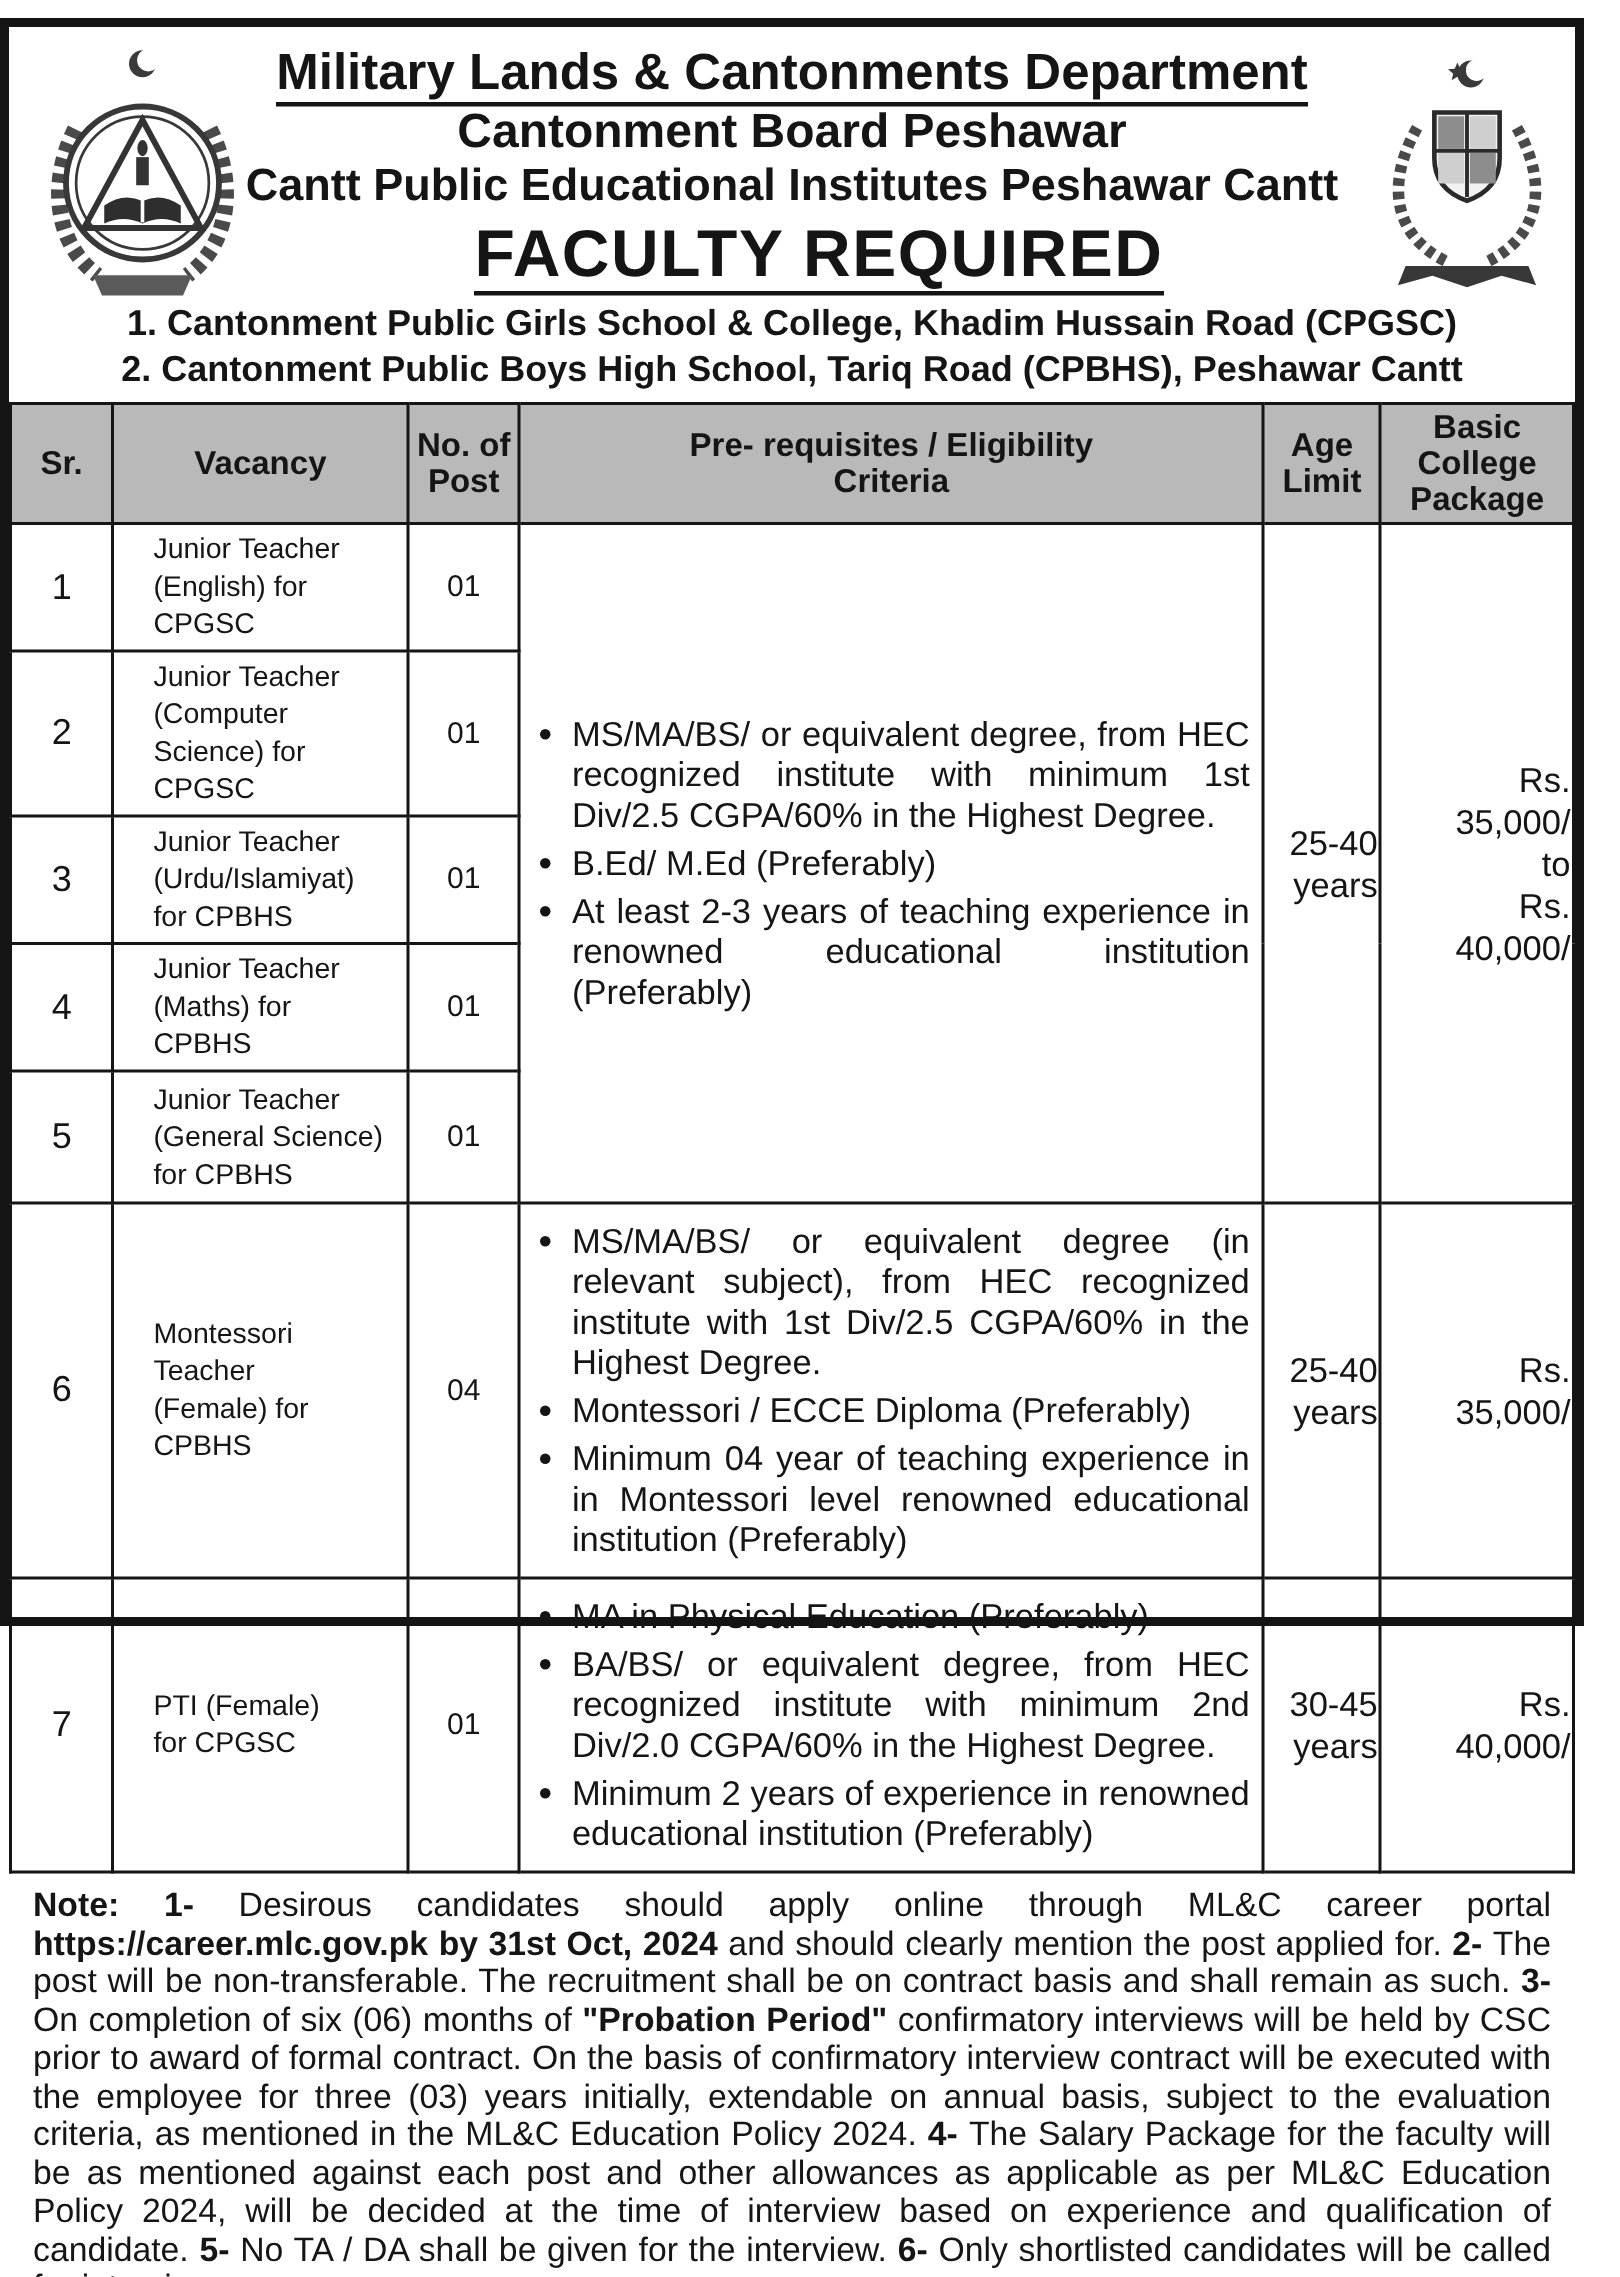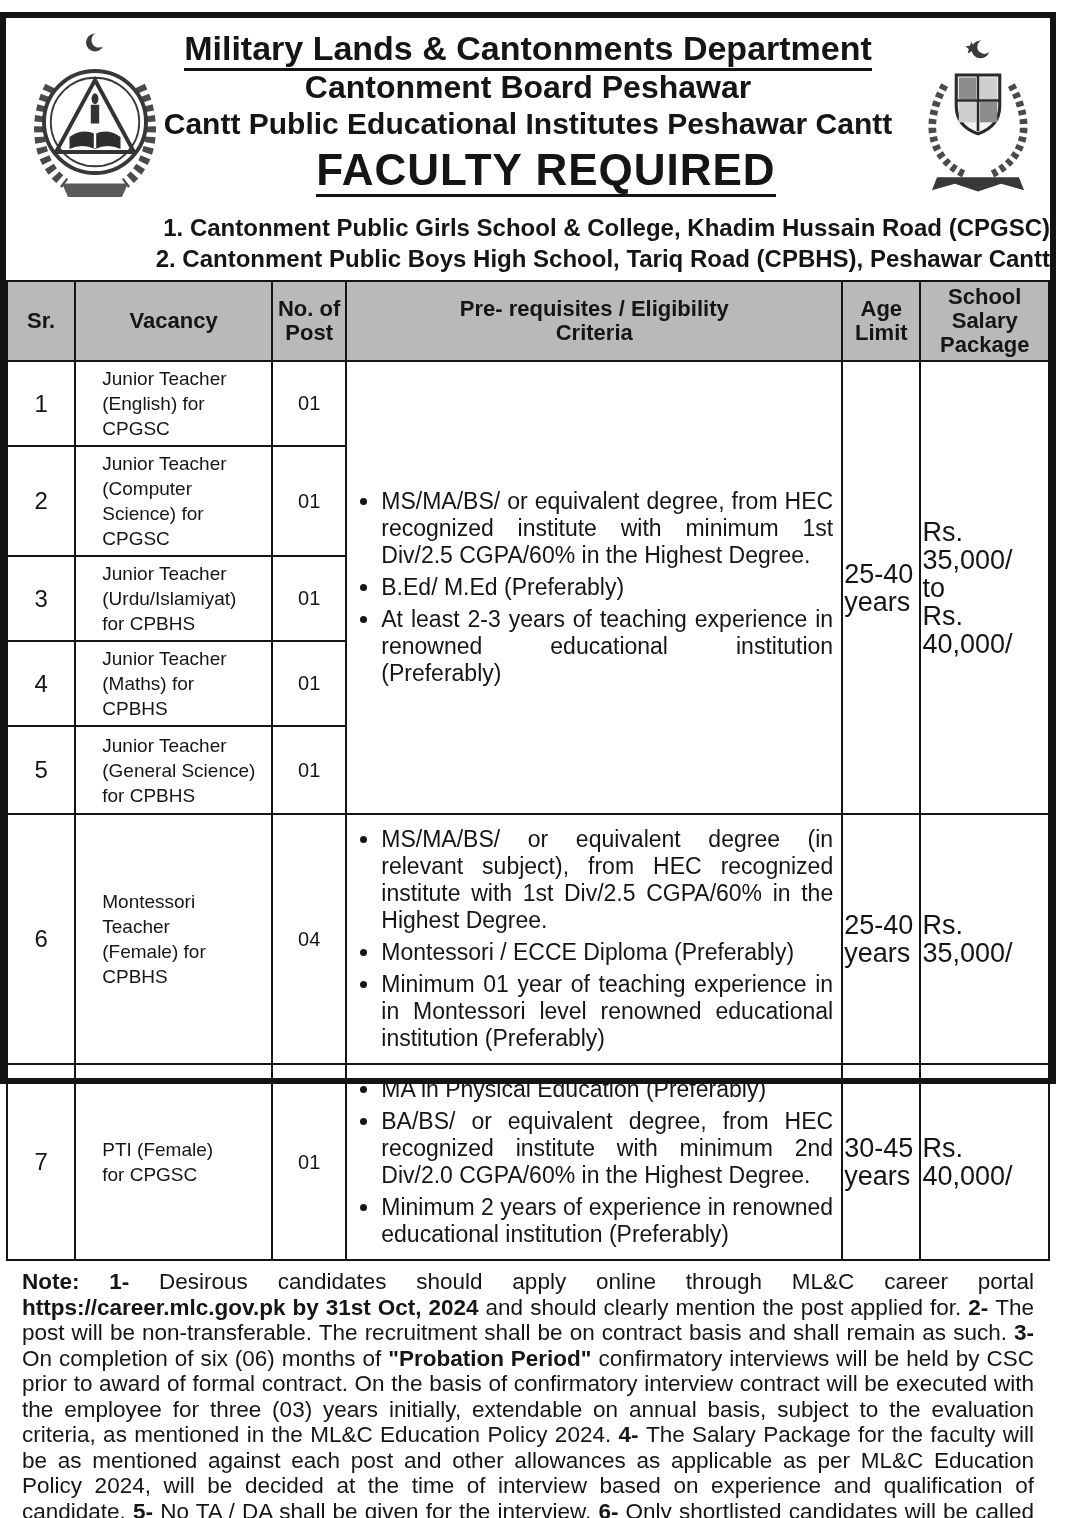--- a/index.html
+++ b/index.html
@@ -17,37 +17,37 @@
   
   .hdr{position:relative;text-align:center;padding:10px 0 6px;}
   .logo-left{position:absolute;left:14px;top:10px;width:150px;height:182px;}
   .logo-right{position:absolute;right:8px;top:14px;width:128px;height:196px;}
   .t1{font-size:34px;font-weight:bold;line-height:40px;}
   .t1 span{border-bottom:3px solid #141414;padding-bottom:1px;}
   .t2{font-size:32px;font-weight:bold;line-height:38px;}
   .t3{font-size:30px;font-weight:bold;line-height:36px;}
   .t4{font-size:44px;font-weight:bold;letter-spacing:1px;line-height:52px;margin-top:2px;}
   .t4 span{border-bottom:3px solid #141414;padding-bottom:0px;margin-left:36px;}
-  .schools{margin-top:16px;text-align:right;}
+  .schools{margin-top:4px;}
   .school-line{font-size:24px;font-weight:bold;line-height:31px;}
   
   table{border-collapse:collapse;width:100%;table-layout:fixed;}
   th,td{border:2px solid #151515;box-sizing:border-box;}
   th{
     background:#b9b9b9;font-weight:bold;font-size:22px;line-height:24px;
     white-space:pre-line;padding:3px 2px;height:54px;text-align:center;
   }
   td{vertical-align:middle;}
   td.sr{text-align:center;font-size:24px;}
   td.vac{font-size:19px;line-height:25px;white-space:pre-line;padding:4px 4px 4px 26px;}
   td.posts{text-align:center;font-size:20px;}
   td.crit{padding:6px 8px;}
   td.crit ul{margin:0;padding-left:26px;}
   td.crit li{font-size:23px;line-height:27px;margin:5px 0;text-align:justify;}
-  td.age,td.sal{text-align:left;font-size:27px;line-height:28px;white-space:pre-line;margin-top:10px;}
+  td.age,td.sal{text-align:right;font-size:23px;line-height:28px;white-space:pre-line;margin-top:10px;}
   
   .note{
     flex:1;padding:8px 16px 6px 16px;font-size:22.5px;line-height:25.5px;
     text-align:justify;
   }
   .note .b{font-weight:bold;}
 </style>
 </head>
 <body>
 
@@ -106,21 +106,21 @@
     <thead>
       <tr>
         <th>Sr.</th>
         <th>Vacancy</th>
         <th>No. of
 Post</th>
         <th>Pre- requisites / Eligibility
 Criteria</th>
         <th>Age
 Limit</th>
-        <th>School Salary
+        <th>Basic College
 Package</th>
       </tr>
     </thead>
     <tbody>
       <tr style="height:68px">
         <td class="sr">1</td>
         <td class="vac">Junior Teacher
 (English) for
 CPGSC</td>
         <td class="posts">01</td>
@@ -172,21 +172,21 @@
         <td class="sr">6</td>
         <td class="vac">Montessori
 Teacher
 (Female) for
 CPBHS</td>
         <td class="posts">04</td>
         <td class="crit">
           <ul>
             <li>MS/MA/BS/ or equivalent degree (in relevant subject), from HEC recognized institute with 1st Div/2.5 CGPA/60% in the Highest Degree.</li>
             <li>Montessori / ECCE Diploma (Preferably)</li>
-            <li>Minimum 01 year of teaching experience in in Montessori level renowned educational institution (Preferably)</li>
+            <li>Minimum 04 year of teaching experience in in Montessori level renowned educational institution (Preferably)</li>
           </ul>
         </td>
         <td class="age">25-40
 years</td>
         <td class="sal">Rs.
 35,000/</td>
       </tr>
       <tr style="height:174px">
         <td class="sr">7</td>
         <td class="vac">PTI (Female)

